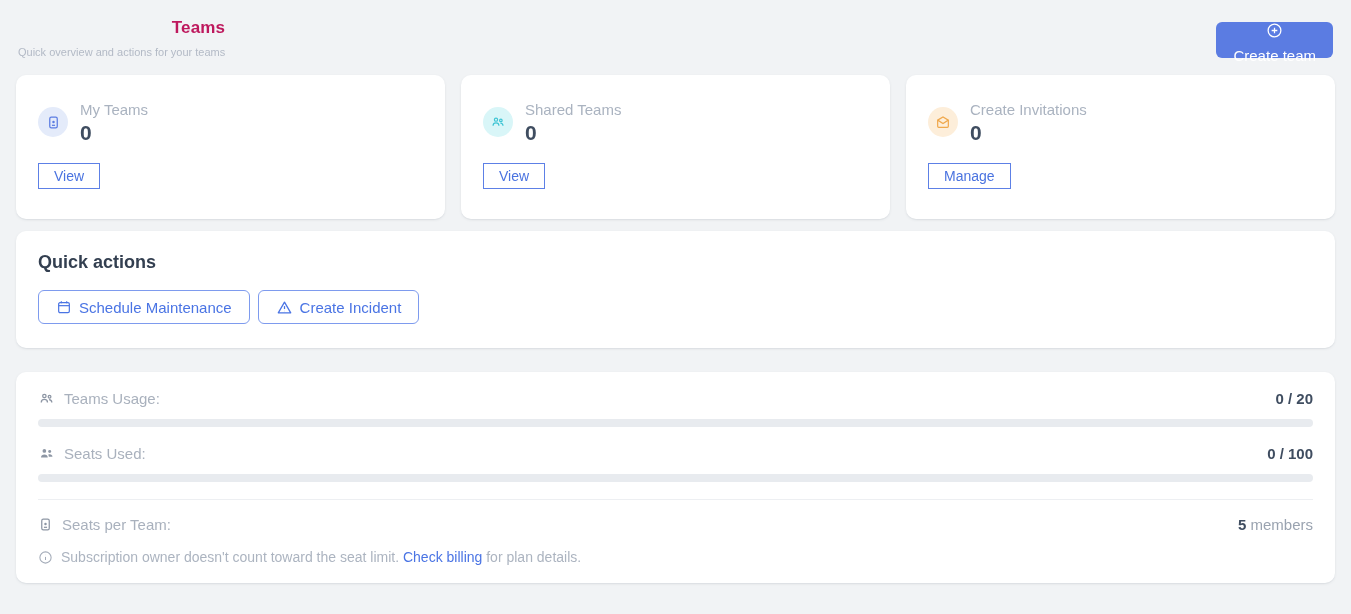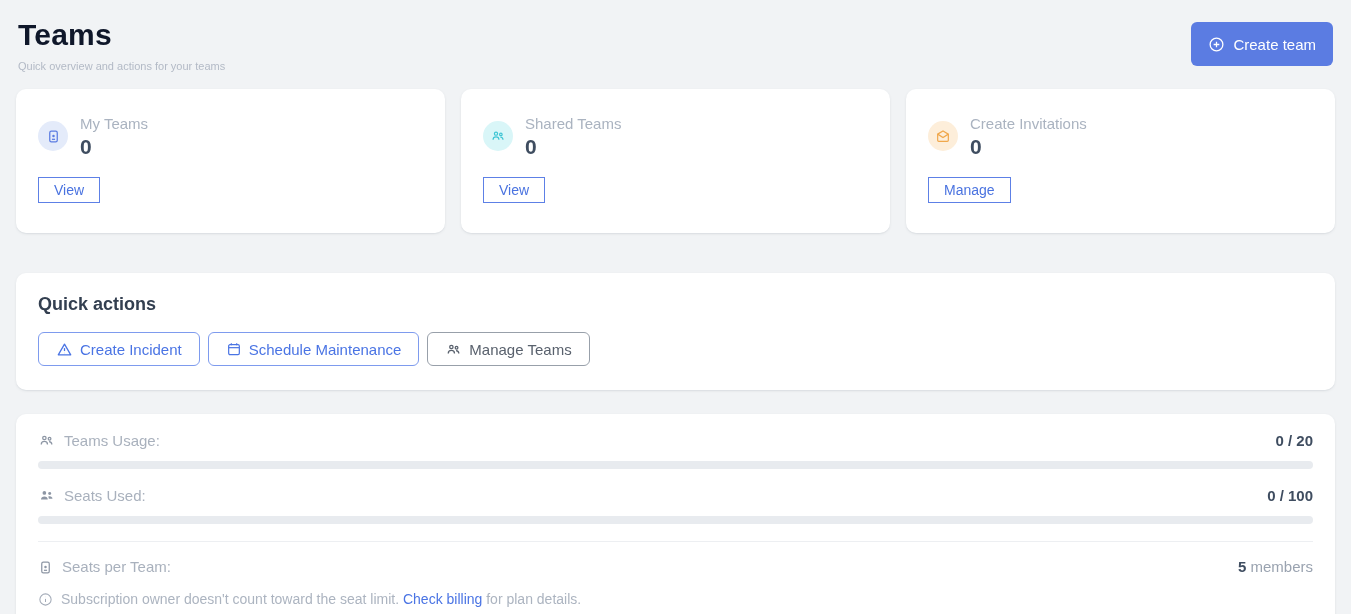--- a/index.html
+++ b/index.html
@@ -6,27 +6,27 @@
   html,body { width:1351px; height:614px; overflow:hidden; }
   body {
     background:#f1f3f5;
     font-family:"Liberation Sans", sans-serif;
     color:#3f4d60;
   }
   .page { padding:14px 16px 0 16px; }
 
   
   .header { display:flex; justify-content:space-between; align-items:flex-start; padding:4px 2px 0 2px; }
-  .header h1 { font-size:30px; font-weight:700; color:#0f172a; letter-spacing:.2px; }
+  .header h1 { font-size:17px; font-weight:700; color:#be185d; letter-spacing:.2px;text-align:right; }
   .header .subtitle { margin-top:8px; font-size:11px; color:#b3bac6; }
   .btn-create {
     display:inline-flex; align-items:center; gap:8px;
     background:#5b7ce2; color:#fff; border:none; border-radius:6px;
-    height:44px; padding:0 17px; font-size:15px; cursor:pointer;
-    font-family:"Liberation Sans", sans-serif; margin-top:4px;
+    height:36px; padding:0 17px; font-size:15px; cursor:pointer;
+    font-family:"Liberation Sans", sans-serif; margin-top:4px;flex-direction:column;
   }
   .btn-create svg { display:block; }
 
   
   .stat-row { display:grid; grid-template-columns:repeat(3,1fr); gap:16px; margin-top:17px; }
   .card {
     background:#fff; border-radius:10px;
     box-shadow:0 1px 3px rgba(35,45,65,.08), 0 1px 1px rgba(35,45,65,.04);
   }
   .stat-card { padding:26px 22px 24px 22px; height:144px; }
@@ -39,36 +39,36 @@
   .stat-label { font-size:15px; color:#aab3c0; }
   .stat-value { font-size:21px; font-weight:700; color:#3f4d60; line-height:1; }
   .btn-outline-sm {
     margin-top:20px; display:inline-block;
     background:#fff; border:1px solid #5d80e6; color:#4a73e0;
     border-radius:0; font-size:14px; padding:4px 15px; cursor:pointer;
     font-family:"Liberation Sans", sans-serif;
   }
 
   
-  .qa-card { margin-top:40px; padding:21px 22px 24px 22px; }
+  .qa-card { margin-top:12px; padding:21px 22px 24px 22px; }
   .qa-title { font-size:18px; font-weight:700; color:#333f50; }
   .qa-buttons { display:flex; gap:8px; margin-top:17px; }
   .btn-action {
     display:inline-flex; align-items:center; gap:7px;
     background:#fff; border-radius:6px; height:34px; padding:0 17px;
     font-size:15px; cursor:pointer; font-family:"Liberation Sans", sans-serif;
   }
   .btn-action.primary { border:1px solid #7e9bee; color:#4a74e4; }
   .btn-action.neutral { border:1px solid #98a0aa; color:#59616d; }
   .btn-action svg { display:block; }
 
   
   .usage-card { margin-top:24px; padding:18px 22px 18px 22px; }
   .usage-row { display:flex; justify-content:space-between; align-items:center; }
-  .usage-label { display:flex; align-items:flex-end; gap:9px; font-size:15px; color:#a9b1bd; }
+  .usage-label { display:flex; align-items:center; gap:9px; font-size:15px; color:#a9b1bd; }
   .usage-label svg { color:#8d96a4; display:block; }
   .usage-value { font-size:15px; font-weight:700; color:#3f4d60; }
   .progress { margin-top:12px; height:8px; border-radius:4px; background:#e8ebef; overflow:hidden; }
   .progress-fill { height:100%; background:#5b7ce2; border-radius:4px; }
   .usage-gap { height:18px; }
   .divider { border-top:1px solid #edeff2; margin:17px 0 16px 0; }
   .spt-value { font-size:15px; color:#9aa3b0; }
   .spt-value b { color:#3f4d60; font-weight:700; }
   .note-row { display:flex; align-items:center; gap:8px; margin-top:16px; font-size:14px; color:#acb4c0; }
   .note-row svg { color:#a3abb8; flex:0 0 auto; display:block; }
@@ -149,51 +149,40 @@
     </div>
 
   </div>
 
   <div class="card qa-card">
     <div class="qa-title">Quick actions</div>
     <div class="qa-buttons">
 
       <button class="btn-action primary">
         <span>
+          <svg width="16" height="16" viewBox="0 0 24 24" fill="none" stroke="currentColor" stroke-width="1.8">
+            <rect x="4" y="5.5" width="16" height="15" rx="2"></rect>
+            <path d="M4 10h16"></path>
+              <path d="M8 3.5v3M16 3.5v3"></path>
+          </svg>
+        </span>
+        <span>Schedule Maintenance</span>
+      </button>
+
+      <button class="btn-action primary">
+        <span>
           <svg width="17" height="17" viewBox="0 0 24 24" fill="none" stroke="currentColor" stroke-width="1.8">
             <path d="M12 4.5 3.2 19.5h17.6z" stroke-linejoin="round"></path>
             <path d="M12 10v4.2"></path>
               <path d="M12 16.8v.3"></path>
           </svg>
         </span>
         <span>Create Incident</span>
       </button>
 
-      <button class="btn-action primary">
-        <span>
-          <svg width="16" height="16" viewBox="0 0 24 24" fill="none" stroke="currentColor" stroke-width="1.8">
-            <rect x="4" y="5.5" width="16" height="15" rx="2"></rect>
-            <path d="M4 10h16"></path>
-              <path d="M8 3.5v3M16 3.5v3"></path>
-          </svg>
-        </span>
-        <span>Schedule Maintenance</span>
-      </button>
-
-      <button class="btn-action neutral">
-        <span>
-          <svg width="17" height="17" viewBox="0 0 24 24" fill="none" stroke="currentColor" stroke-width="1.8">
-            <circle cx="9" cy="8.5" r="2.4"></circle>
-            <path d="M4.6 17.5c0-2.5 2-4.2 4.4-4.2s4.4 1.7 4.4 4.2"></path>
-            <circle cx="16.3" cy="9.6" r="1.9"></circle>
-            <path d="M15.6 13.6c2.2.2 3.9 1.7 3.9 3.9"></path>
-          </svg>
-        </span>
-        <span>Manage Teams</span>
-      </button>
 
     </div>
   </div>
 
   <div class="card usage-card">
 
     <div class="usage-row">
       <span class="usage-label">
         <span>
           <svg width="17" height="17" viewBox="0 0 24 24" fill="none" stroke="currentColor" stroke-width="1.8">

